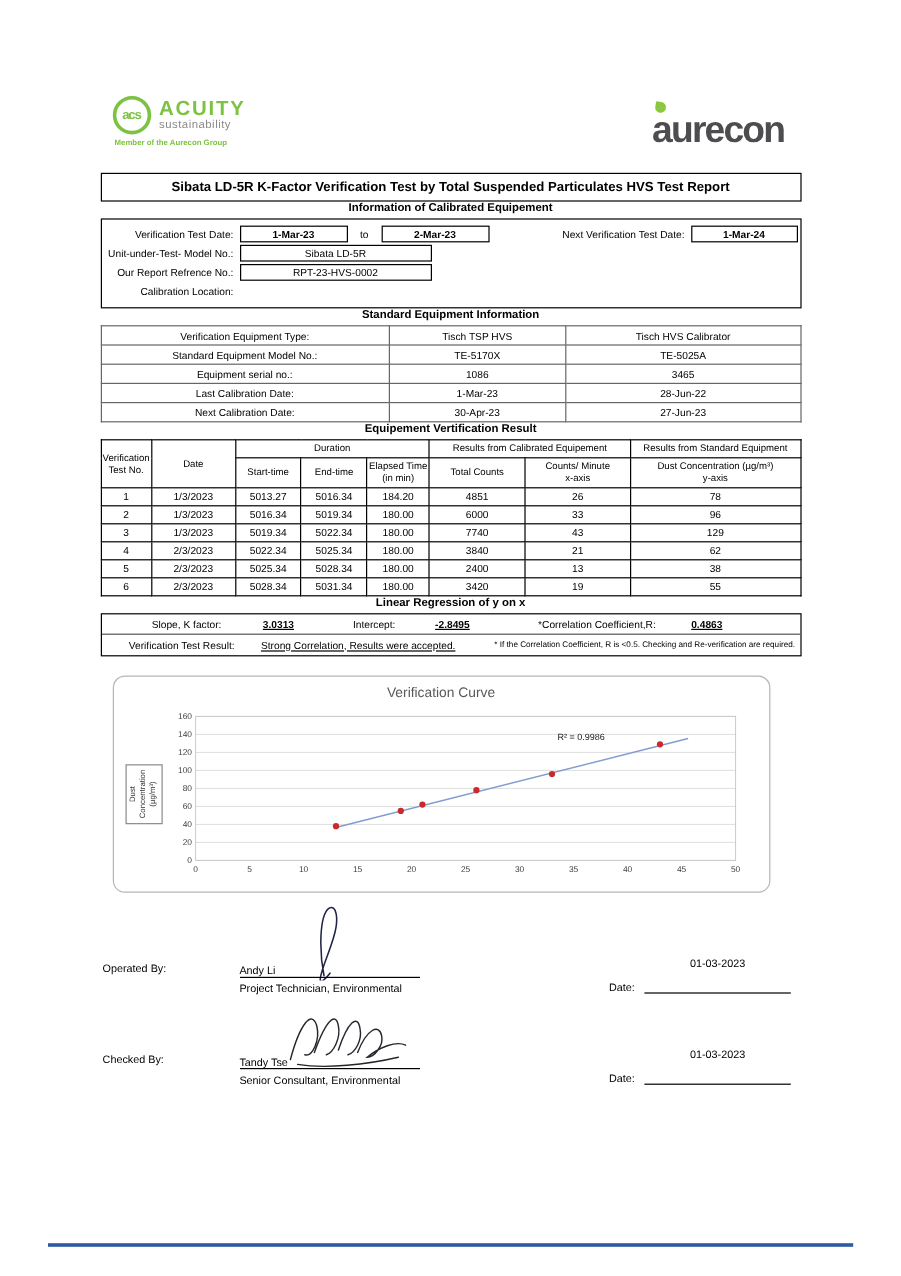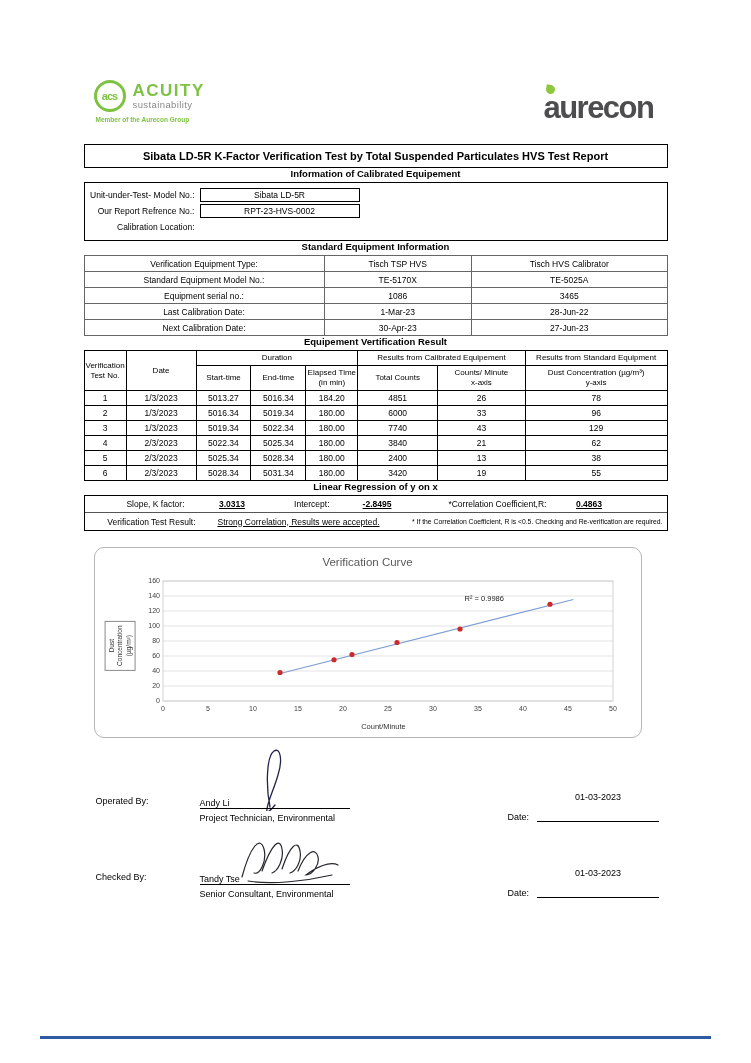--- a/index.html
+++ b/index.html
@@ -62,21 +62,21 @@
   .chart-title{text-align:center;color:#595959;font-size:11.5px;margin-bottom:3px;}
   .chart-area{display:flex;align-items:center;}
   .ylab-wrap{width:32px;height:150px;display:flex;align-items:center;justify-content:center;flex:none;}
   .y-axis-label{transform:rotate(-90deg);white-space:pre-line;border:1px solid #8a8a8a;font-size:6.5px;padding:2px 4px;width:94px;text-align:center;color:#333;line-height:1.3;background:#fff;}
   .x-axis-label{text-align:center;font-size:7.5px;color:#333;margin-top:1px;padding-left:32px;}
 
   
   .sig-section{margin-top:28px;}
   .sig-row{position:relative;height:58px;font-size:9px;}
   .sig-row2{margin-top:18px;}
-  .sig-label{position:absolute;left:12px;top:30px;}
+  .sig-label{position:absolute;left:2px;top:30px;}
   .sig-block{position:absolute;left:116px;top:0;width:150px;height:58px;}
   .sig-svg{position:absolute;left:36px;bottom:13px;}
   .sig-name{position:absolute;bottom:16px;left:0;}
   .sig-line{position:absolute;bottom:15px;left:0;width:150px;border-top:1px solid #000;}
   .sig-title{position:absolute;bottom:1px;left:0;white-space:nowrap;}
   .sig-date{position:absolute;left:424px;top:26px;display:flex;align-items:flex-end;}
   .date-val{display:inline-block;width:122px;border-bottom:1px solid #000;text-align:center;margin-left:8px;padding-bottom:19px;}
 
   .footer-line{position:absolute;left:40px;right:40px;top:1036px;height:2.5px;background:#2d5aa0;}
 </style>
@@ -102,20 +102,28 @@
       <div class="aurecon">
         <span class="aurecon-accent"></span>
         <span>aurecon</span>
       </div>
     </div>
 
     <div class="title-bar">Sibata  LD-5R  K-Factor Verification Test by Total Suspended Particulates HVS Test Report</div>
 
     <div class="sec-heading">Information of Calibrated Equipement</div>
     <div class="info-table">
+      <div class="info-row">
+        <div class="info-lbl w115">Verification Test Date:</div>
+        <div class="box boxw90 bd">1-Mar-23</div>
+        <div class="to-cell">to</div>
+        <div class="box boxw90 bd">2-Mar-23</div>
+        <div class="info-lbl w160l">Next Verification Test Date:</div>
+        <div class="box boxflex bd">1-Mar-24</div>
+      </div>
       <div class="info-row">
         <div class="info-lbl w115">Unit-under-Test- Model No.:</div>
         <div class="box boxw160">Sibata LD-5R</div>
       </div>
       <div class="info-row">
         <div class="info-lbl w115">Our Report Refrence No.:</div>
         <div class="box boxw160">RPT-23-HVS-0002</div>
       </div>
       <div class="info-row">
         <div class="info-lbl w115">Calibration Location:</div>
@@ -308,21 +316,20 @@
             <line x1="141.2" y1="103.036645" x2="436.40000000000003" y2="28.466665000000006" stroke="#7f9dd1" stroke-width="1.2"></line>
             <circle cx="260" cy="71.5" r="2.6" fill="#cc2a2a"></circle>
             <circle cx="323" cy="58" r="2.6" fill="#cc2a2a"></circle>
             <circle cx="413" cy="33.25" r="2.6" fill="#cc2a2a"></circle>
             <circle cx="215" cy="83.5" r="2.6" fill="#cc2a2a"></circle>
             <circle cx="143" cy="101.5" r="2.6" fill="#cc2a2a"></circle>
             <circle cx="197" cy="88.75" r="2.6" fill="#cc2a2a"></circle>
             <text x="327.5" y="29.5" font-size="7.5" fill="#222" font-family="Liberation Sans, sans-serif">R² = 0.9986</text>
           </svg>
       </div>
-      <div class="x-axis-label">Count/Minute</div>
     </div>
 
     <div class="sig-section">
       <div class="sig-row">
         <div class="sig-label">Operated By:</div>
         <div class="sig-block">
           <svg class="sig-svg" width="90" height="64" viewBox="0 0 90 64">
             <path d="M34,60 C30,40 30,10 38,4 C44,0 47,12 42,28 C38,42 32,54 31,62 C30,68 35,63 39,58" stroke="#23234a" stroke-width="1.3" fill="none" stroke-linecap="round"></path>
           </svg>
           <div class="sig-name">Andy Li</div>

